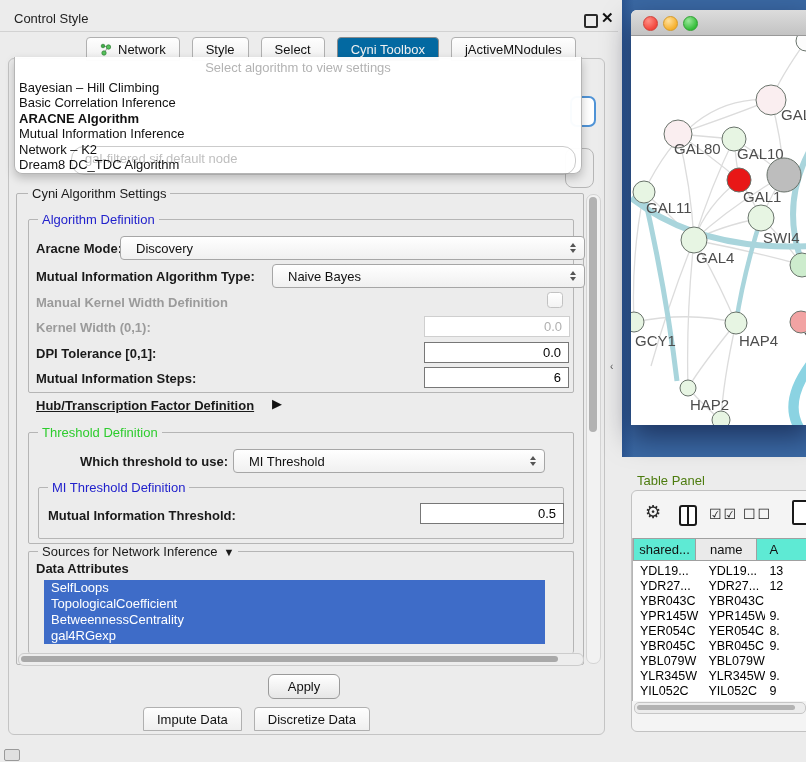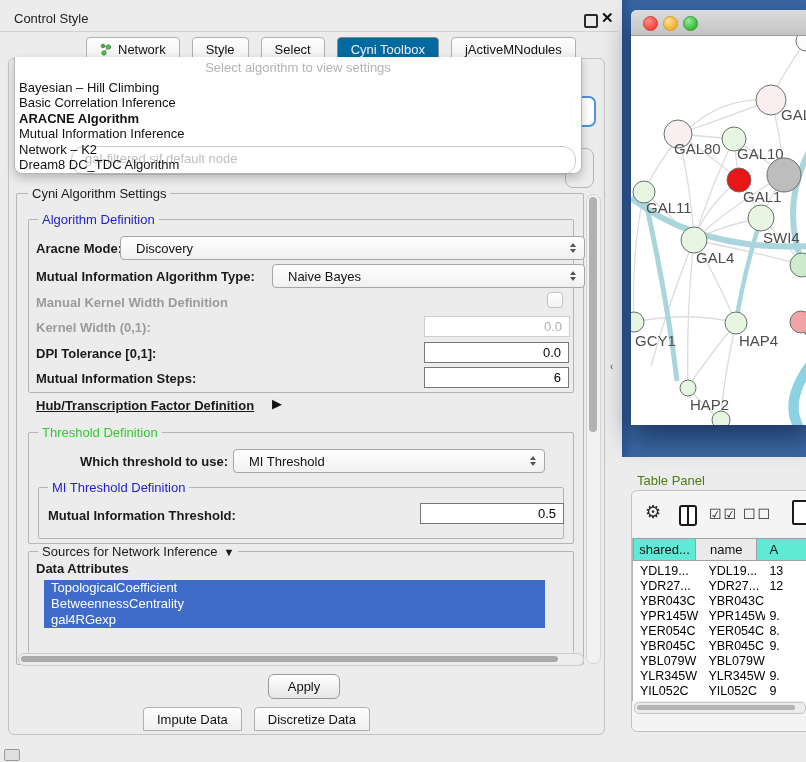--- a/index.html
+++ b/index.html
@@ -207,20 +207,21 @@
 <input class="field abs" style="left: 420px; top: 503px; width: 135px;" value="0.5">
 
 <div class="box" style="left:28px;top:551px;width:544px;height:101px;border-bottom:none;">
   <span class="legend" style="left:9px;justify-content:center;">
     <span>Sources for Network Inference</span>
     <span style="font-size:11px;">▼</span>
   </span>
 </div>
 <span class="blabel" style="left:36px;top:561px;">Data Attributes</span>
 <div class="abs attr-list" style="background: rgb(62, 108, 200);">
+    <div class="attr-item">SelfLoops</div>
     <div class="attr-item">TopologicalCoefficient</div>
     <div class="attr-item">BetweennessCentrality</div>
     <div class="attr-item">gal4RGexp</div>
   </div>
 <div class="abs hsb">
     <div class="hsb-th"></div>
   </div>
 
 <div class="abs apply">Apply</div>
 <div class="abs tabrow bottabs">

